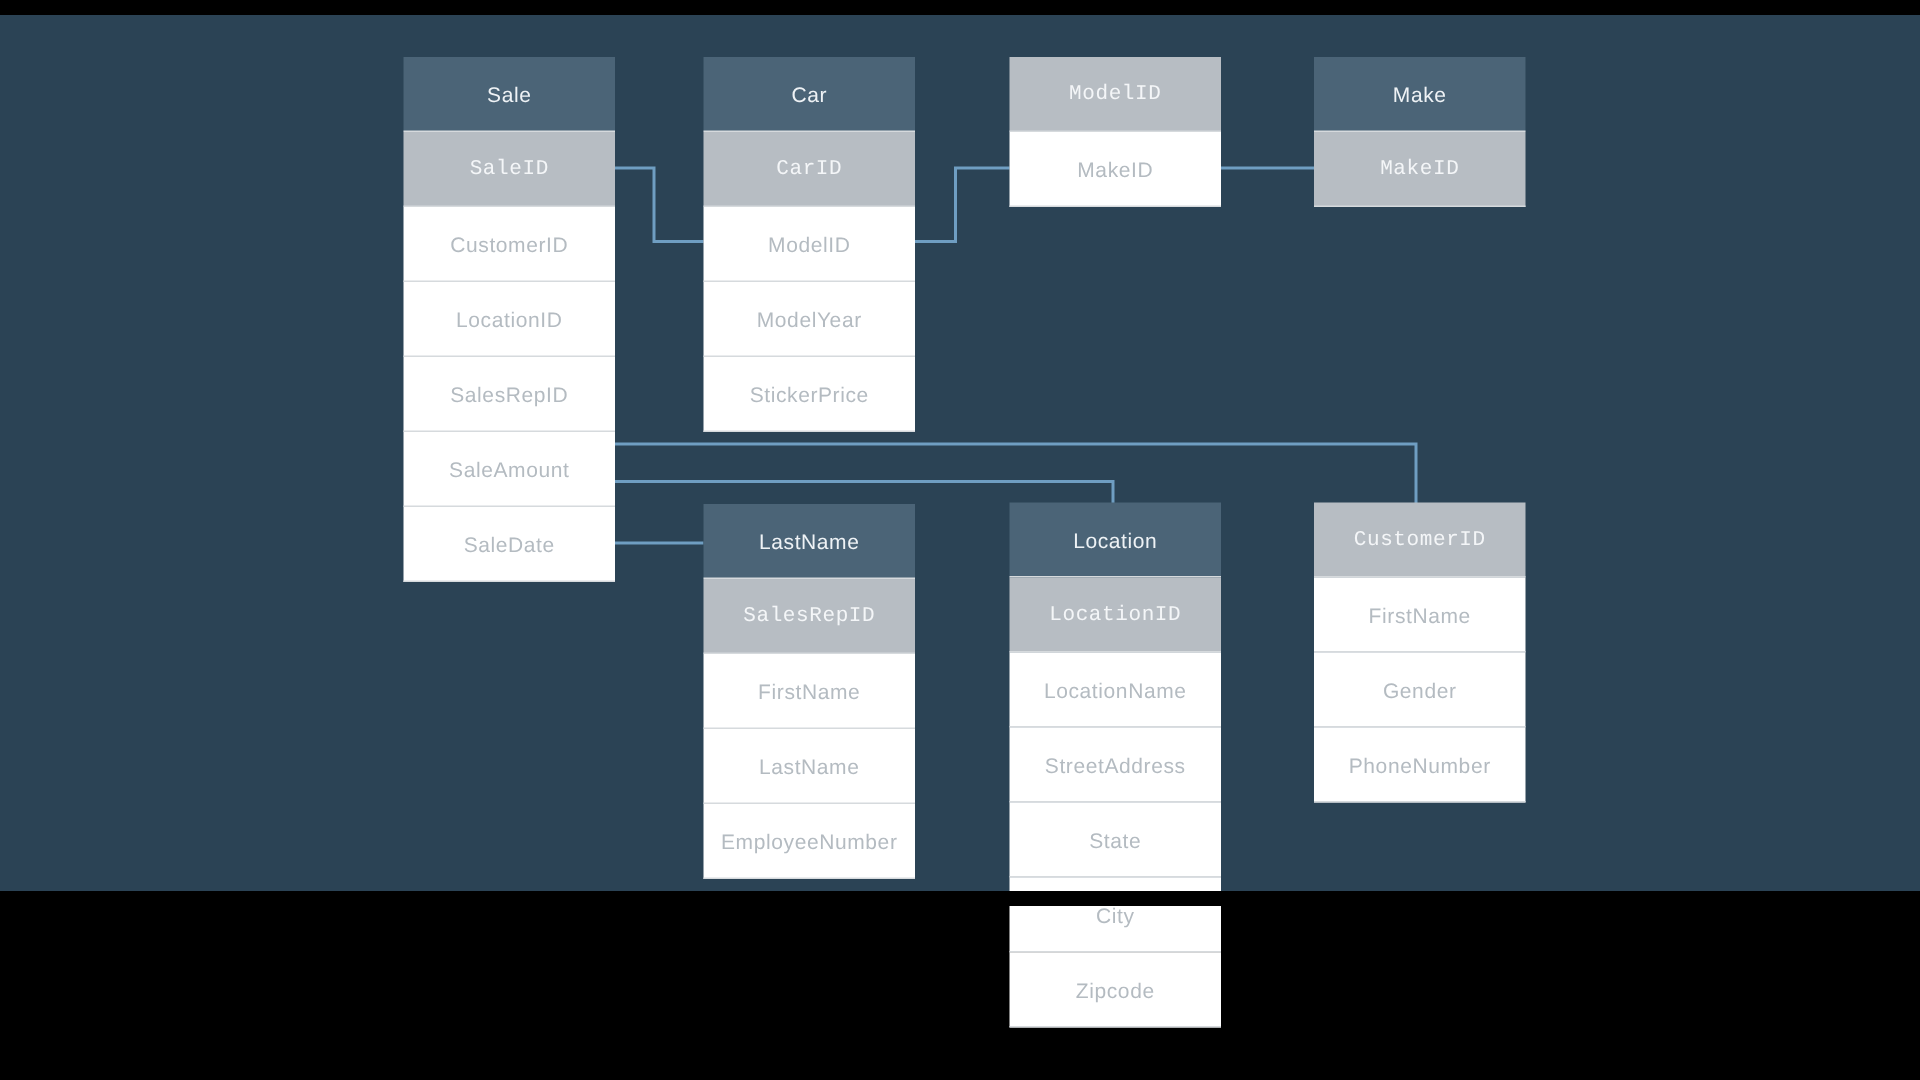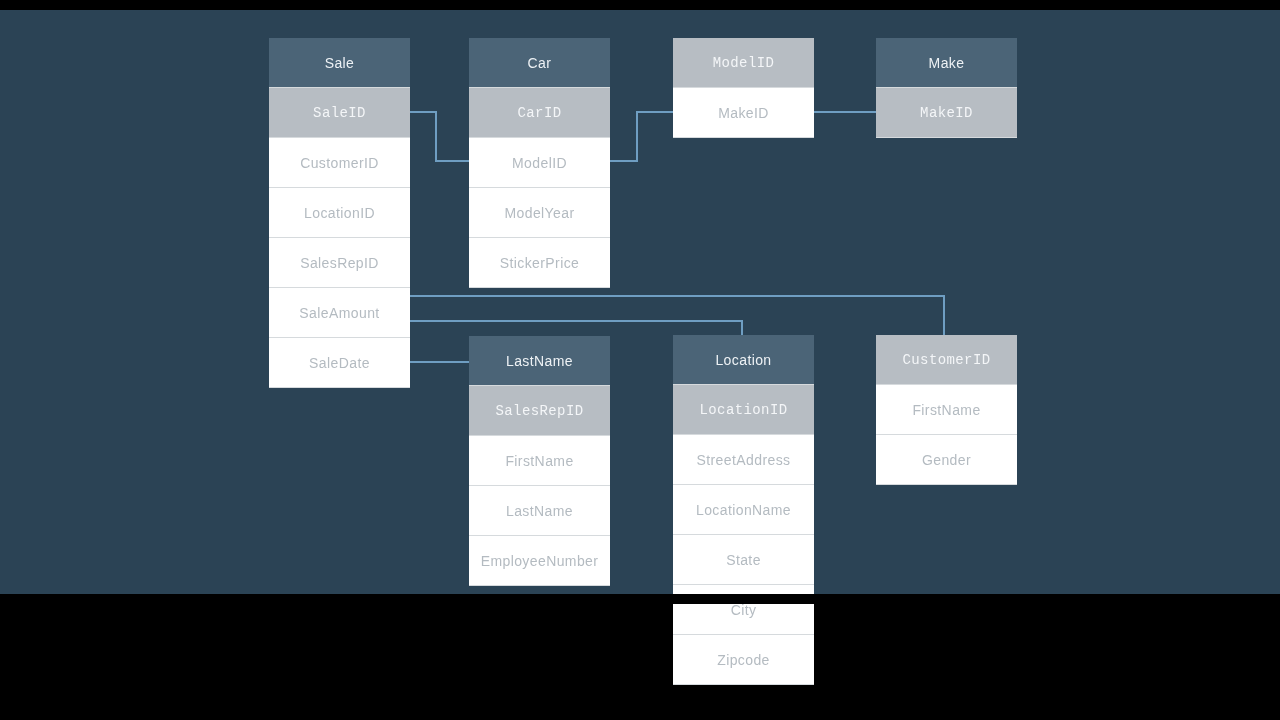--- a/index.html
+++ b/index.html
@@ -118,29 +118,30 @@
     <div class="th">LastName</div>
     <div class="tr pk">SalesRepID</div>
     <div class="tr">FirstName</div>
     <div class="tr">LastName</div>
     <div class="tr">EmployeeNumber</div>
   </div>
 
   <div class="table" style="left:673px;top:335px">
     <div class="th">Location</div>
     <div class="tr pk">LocationID</div>
+    <div class="tr">LocationName</div>
     <div class="tr">StreetAddress</div>
-    <div class="tr">LocationName</div>
     <div class="tr">State</div>
     <div class="tr">City</div>
     <div class="tr">Zipcode</div>
   </div>
 
   <div class="table" style="left:876px;top:335px">
     <div class="tr pk">CustomerID</div>
     <div class="tr">FirstName</div>
     <div class="tr">Gender</div>
+    <div class="tr">PhoneNumber</div>
   </div>
 
   <div class="letterbox top"></div>
   <div class="letterbox bottom"></div>
 
 </div>
 
 </body></html>

